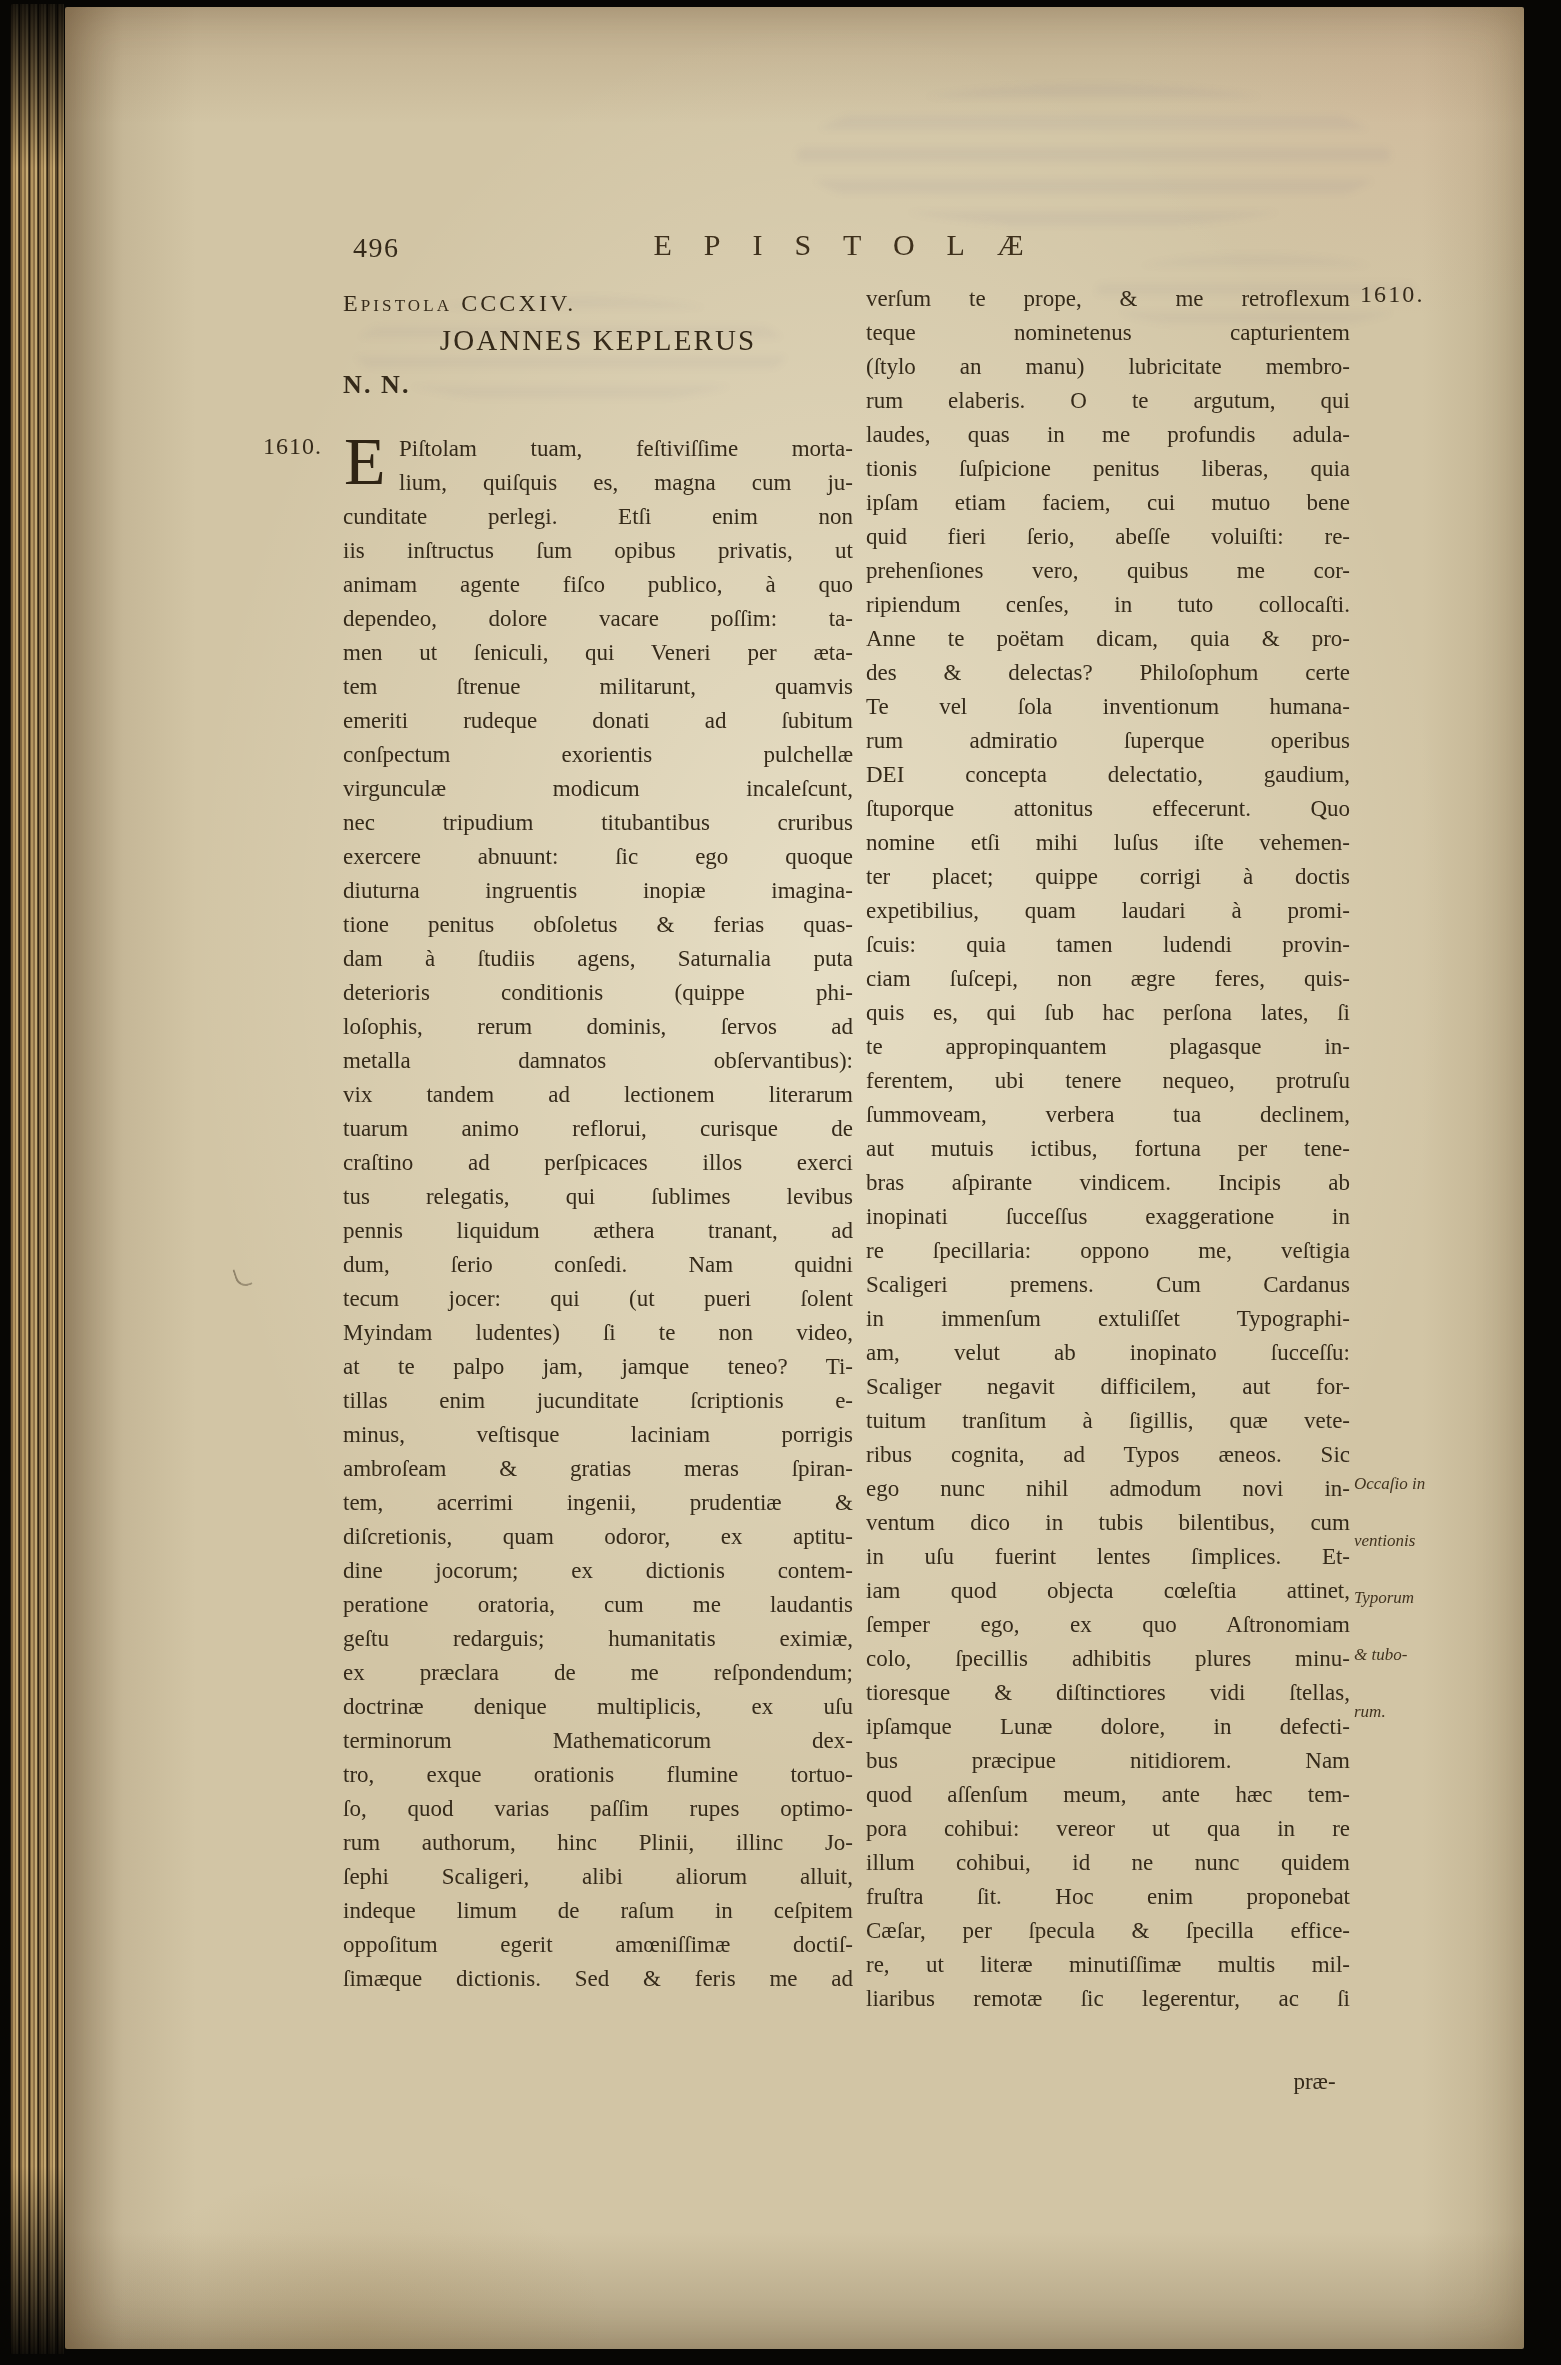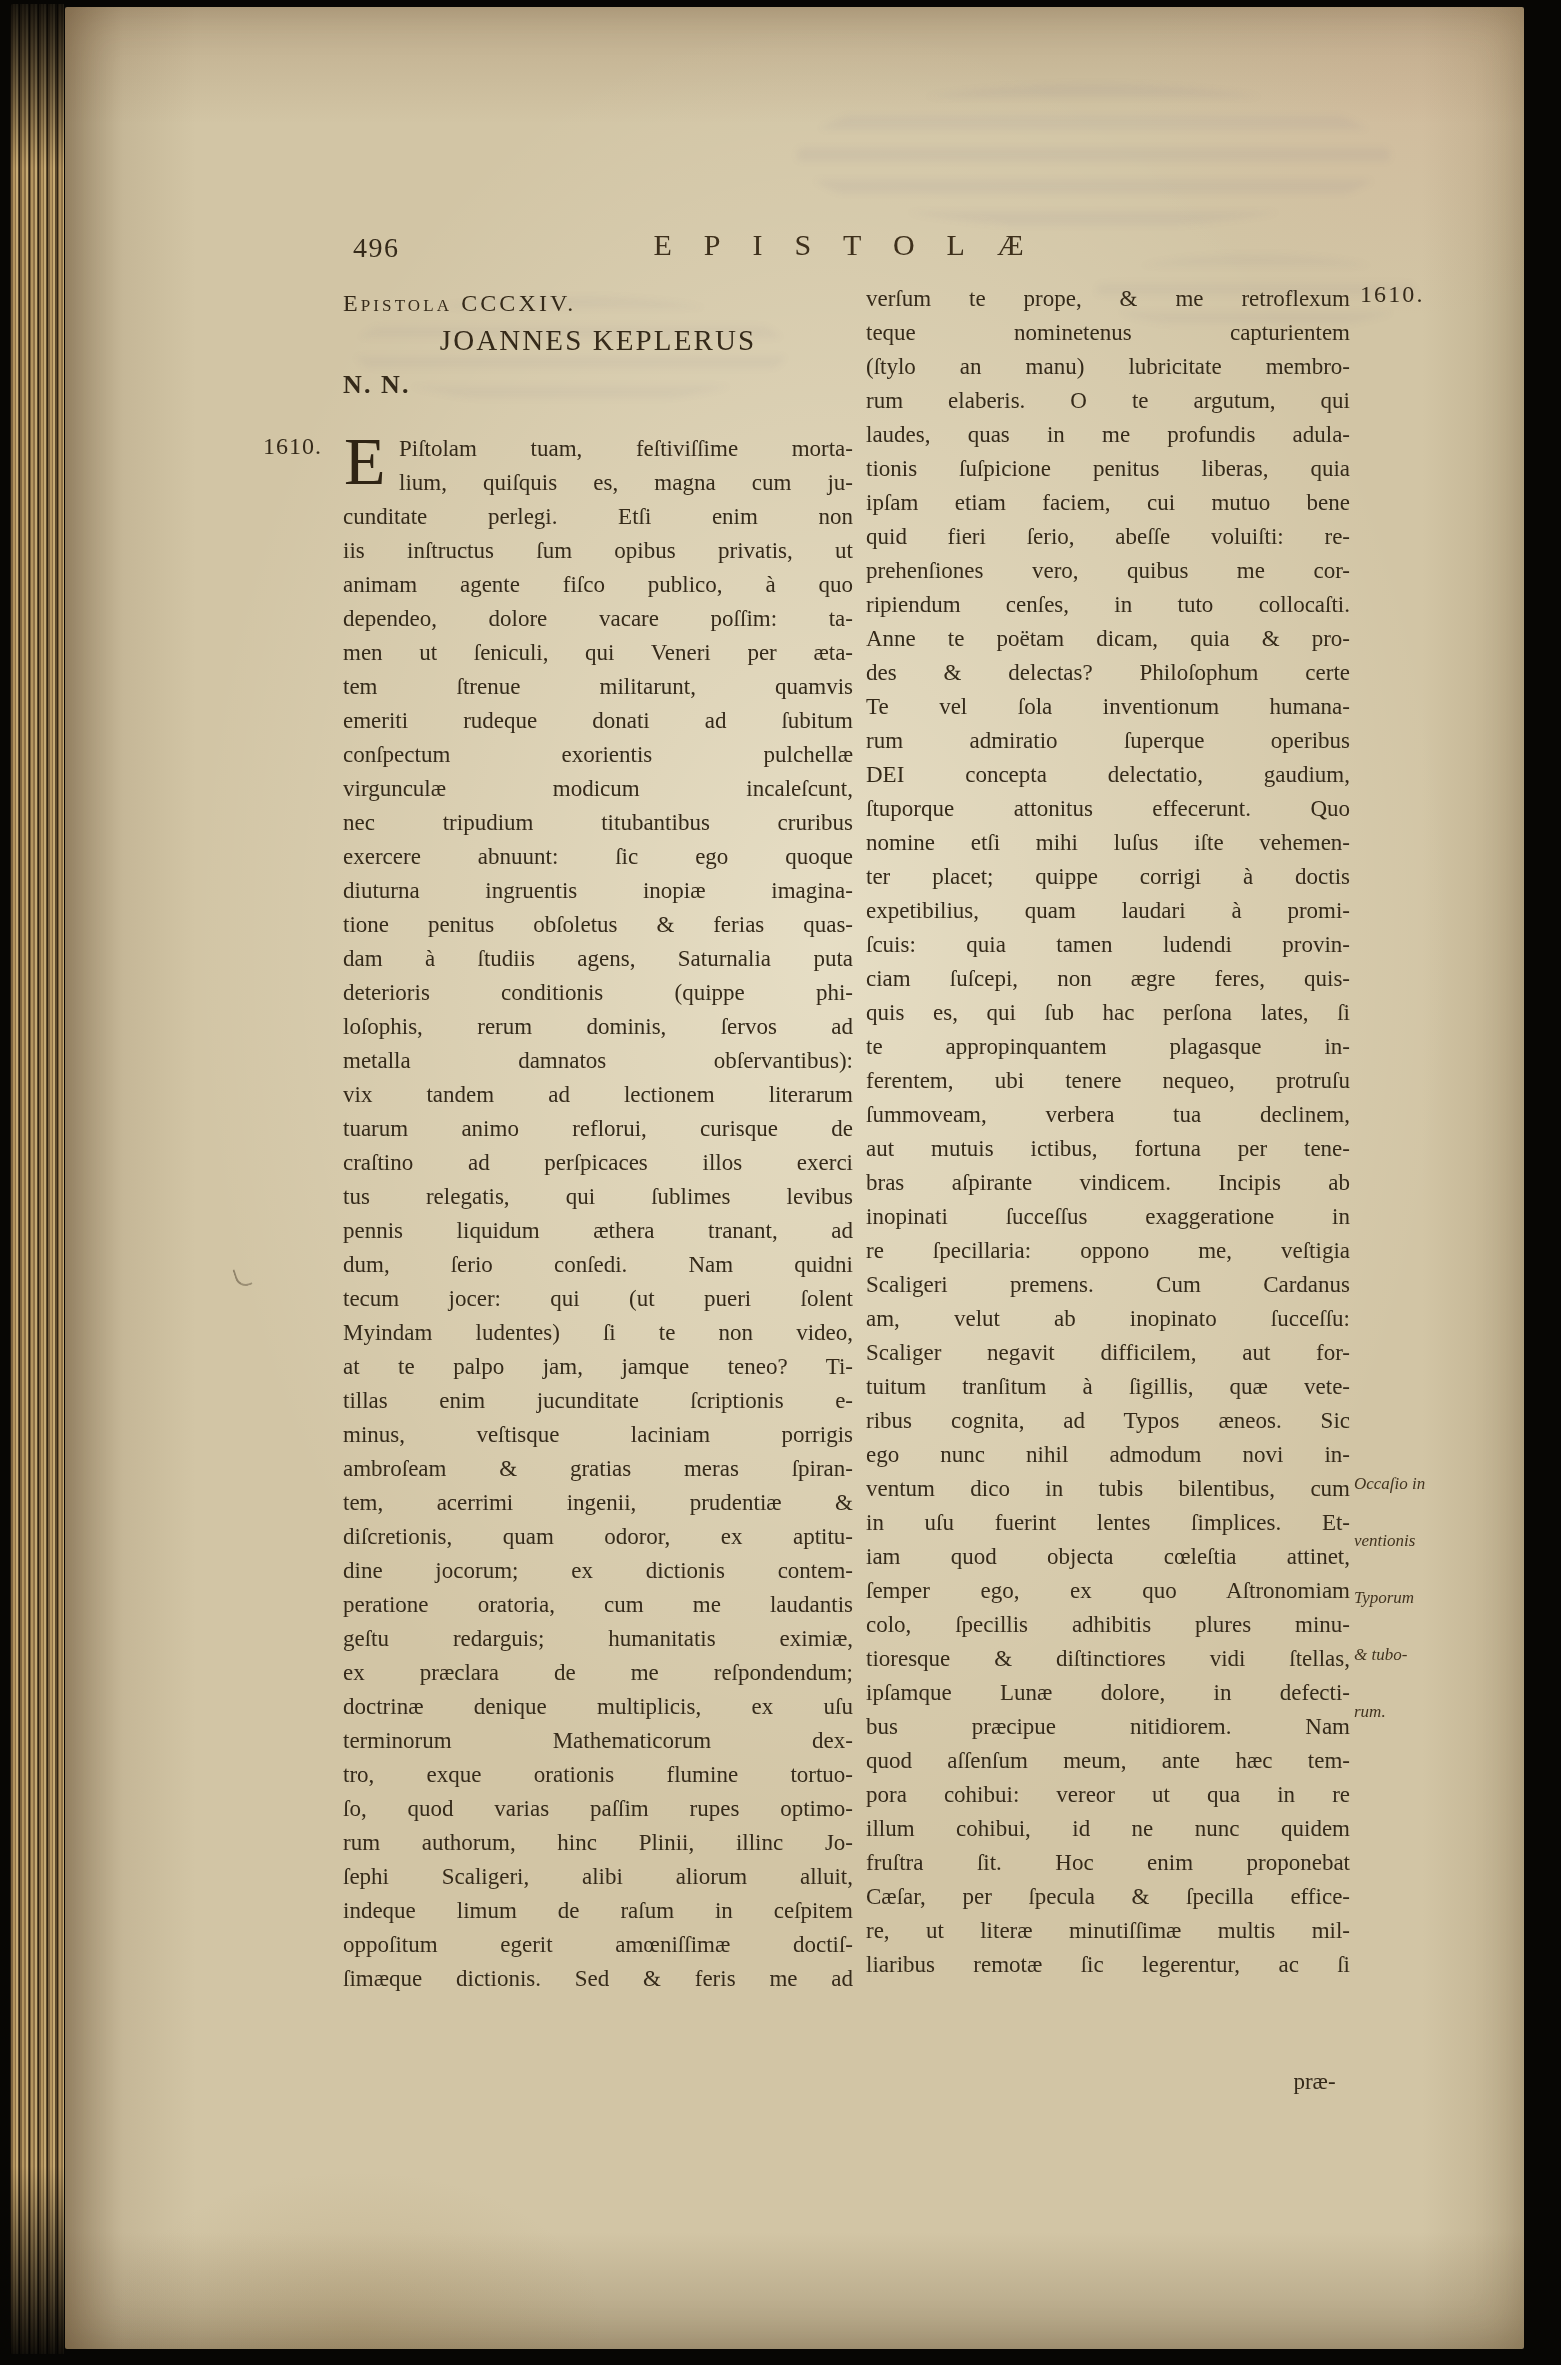--- a/index.html
+++ b/index.html
@@ -182,20 +182,21 @@
           <div class="tline">ciam ſuſcepi, non ægre feres, quis-</div>
           <div class="tline">quis es, qui ſub hac perſona lates, ſi</div>
           <div class="tline">te appropinquantem plagasque in-</div>
           <div class="tline">ferentem, ubi tenere nequeo, protruſu</div>
           <div class="tline">ſummoveam, verbera tua declinem,</div>
           <div class="tline">aut mutuis ictibus, fortuna per tene-</div>
           <div class="tline">bras aſpirante vindicem. Incipis ab</div>
           <div class="tline">inopinati ſucceſſus exaggeratione in</div>
           <div class="tline">re ſpecillaria: oppono me, veſtigia</div>
           <div class="tline">Scaligeri premens. Cum Cardanus</div>
+          <div class="tline">in immenſum extuliſſet Typographi-</div>
           <div class="tline">am, velut ab inopinato ſucceſſu:</div>
           <div class="tline">Scaliger negavit difficilem, aut for-</div>
           <div class="tline">tuitum tranſitum à ſigillis, quæ vete-</div>
           <div class="tline">ribus cognita, ad Typos æneos. Sic</div>
           <div class="tline">ego nunc nihil admodum novi in-</div>
           <div class="tline">ventum dico in tubis bilentibus, cum</div>
           <div class="tline">in uſu fuerint lentes ſimplices. Et-</div>
           <div class="tline">iam quod objecta cœleſtia attinet,</div>
           <div class="tline">ſemper ego, ex quo Aſtronomiam</div>
           <div class="tline">colo, ſpecillis adhibitis plures minu-</div>

